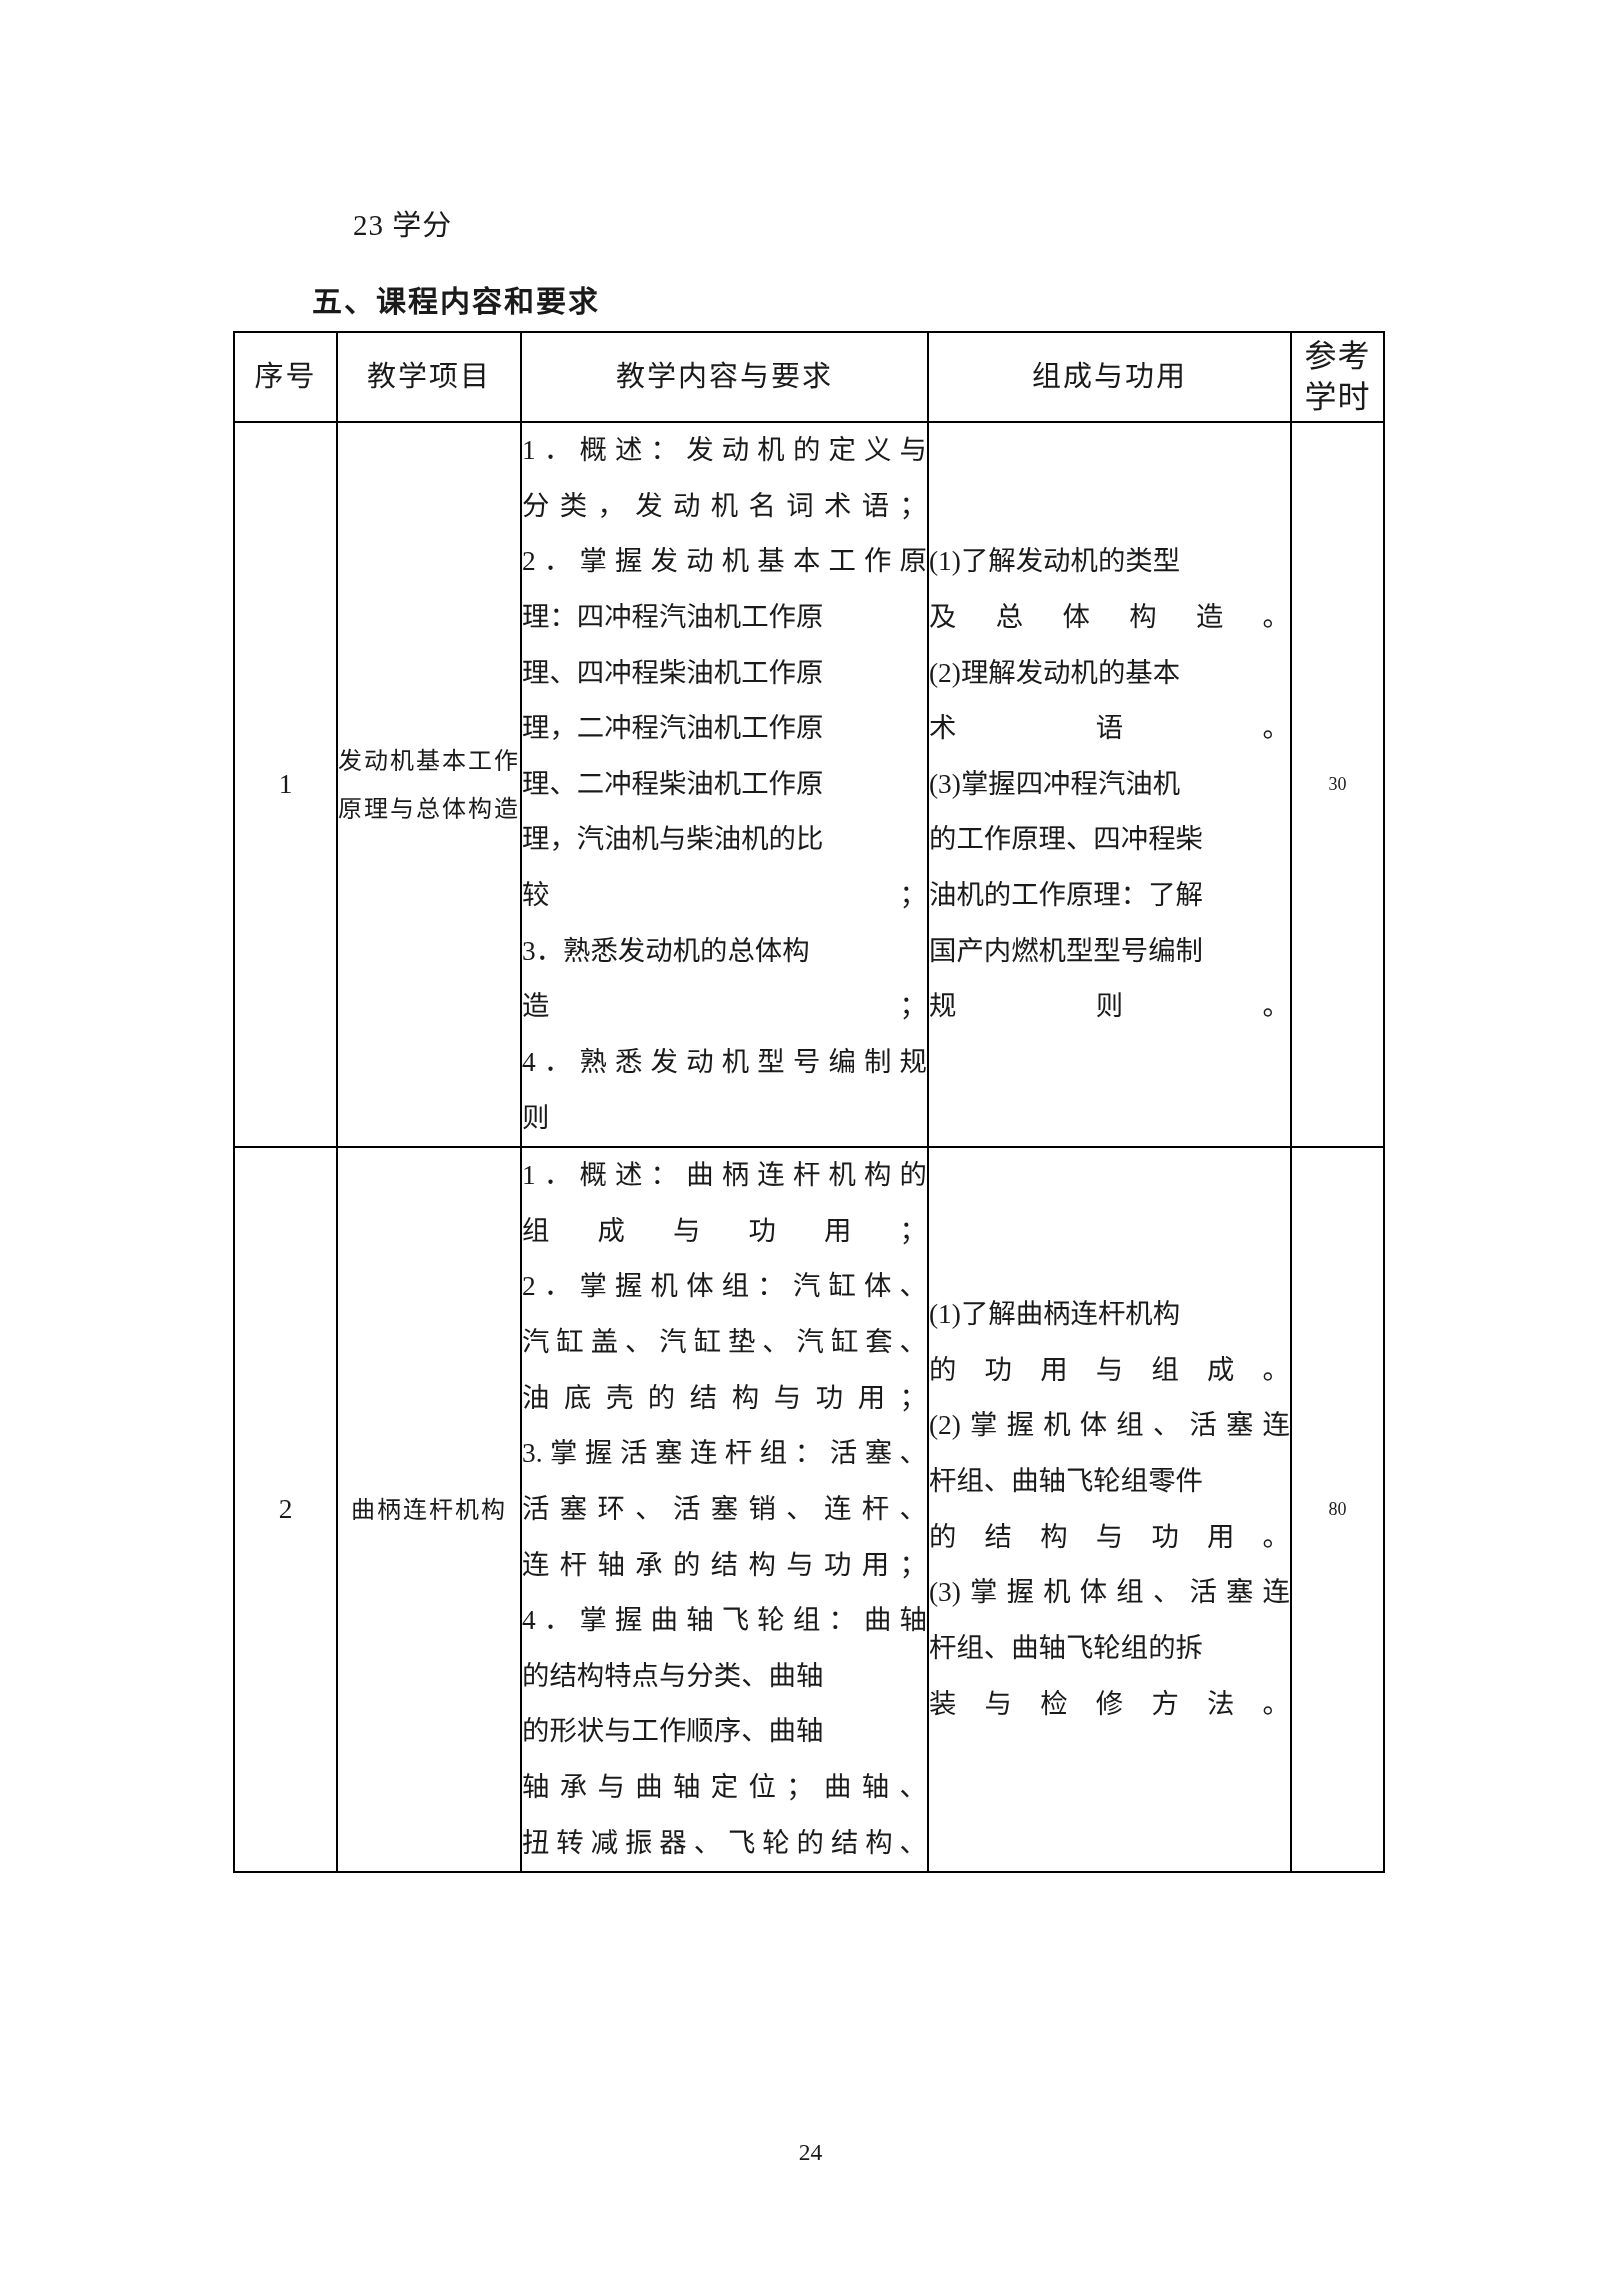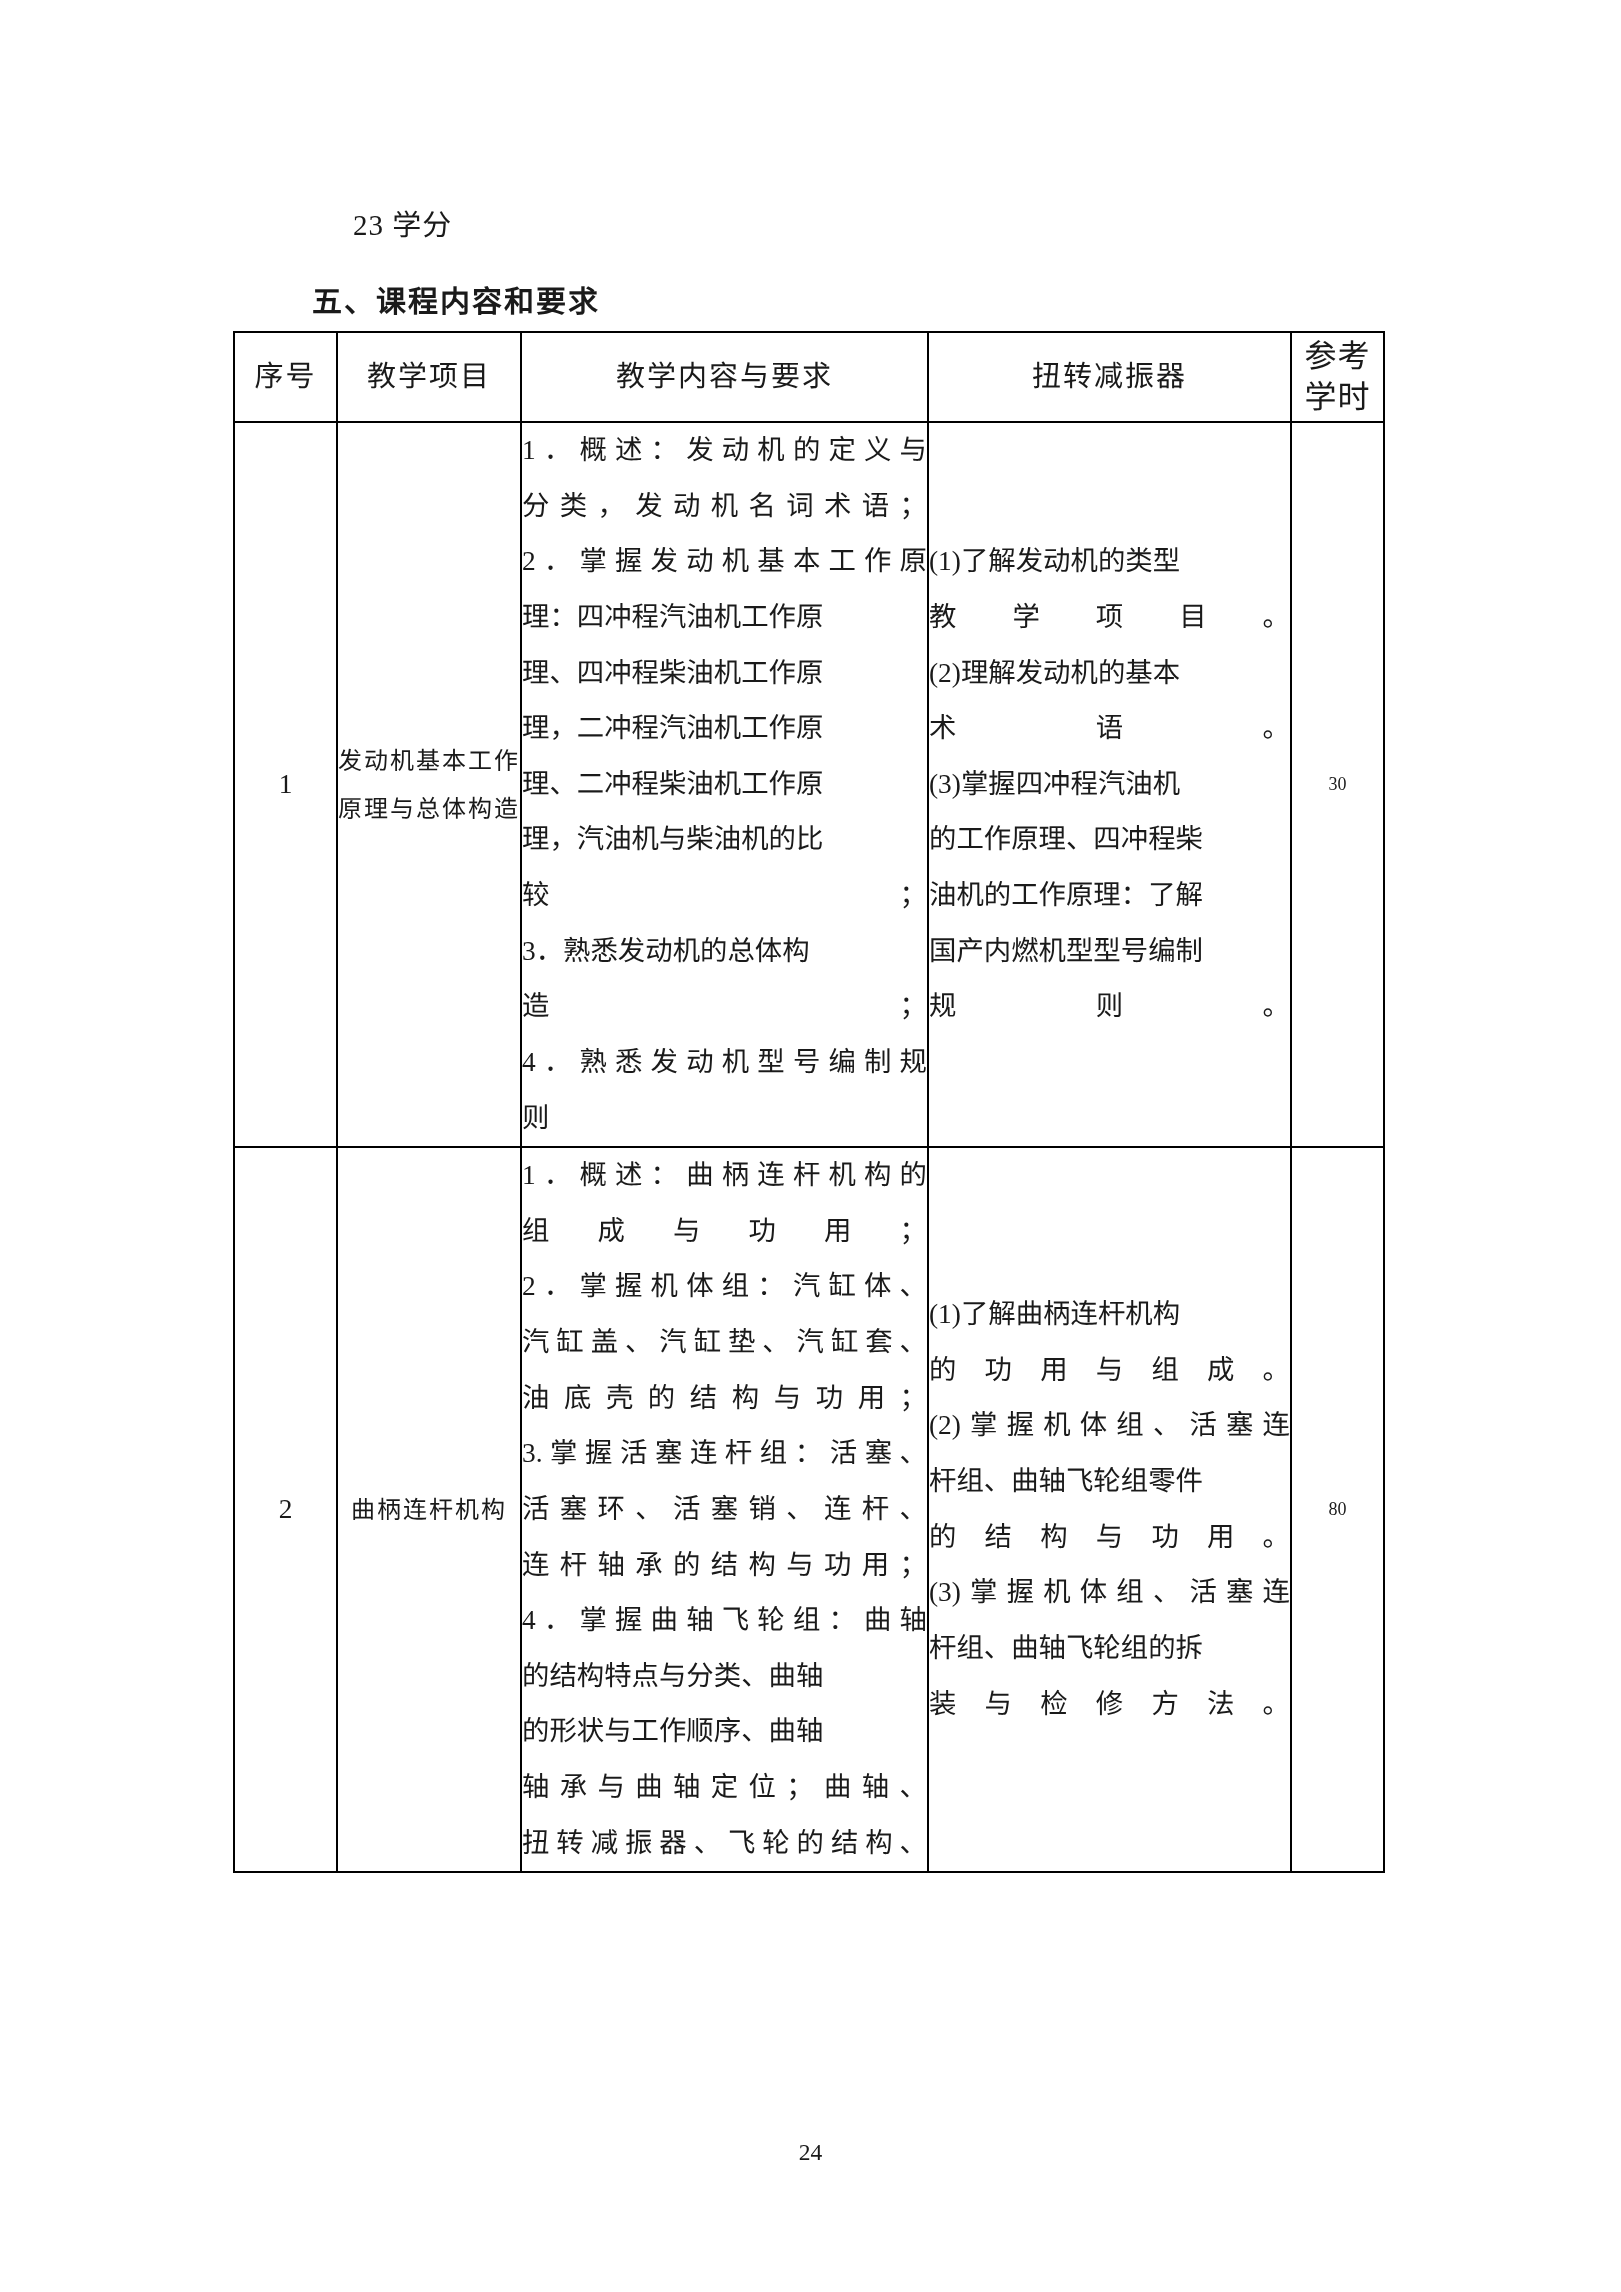--- a/index.html
+++ b/index.html
@@ -146,21 +146,21 @@
           <col class="c-item">
           <col class="c-cont">
           <col class="c-exam">
           <col class="c-hours">
       </colgroup>
       <thead>
         <tr>
           <th>序号</th>
           <th>教学项目</th>
           <th>教学内容与要求</th>
-          <th>扭转减振器</th>
+          <th>组成与功用</th>
           <th class="two-line">
             <span>参考</span>
             <span>学时</span>
           </th>
         </tr>
       </thead>
       <tbody>
 
         <tr>
           <td class="col-no">1</td>
@@ -175,21 +175,21 @@
               <span class="line">理、二冲程柴油机工作原</span>
               <span class="line">理，汽油机与柴油机的比</span>
               <span class="justify-line">较；</span>
               <span class="line">3．熟悉发动机的总体构</span>
               <span class="justify-line">造；</span>
               <span class="justify-line">4．熟悉发动机型号编制规</span>
               <span class="line">则</span>
             </td>
           <td class="col-exam">
               <span class="line">(1)了解发动机的类型</span>
-              <span class="justify-line">教学项目。</span>
+              <span class="justify-line">及总体构造。</span>
               <span class="line">(2)理解发动机的基本</span>
               <span class="justify-line">术语。</span>
               <span class="line">(3)掌握四冲程汽油机</span>
               <span class="line">的工作原理、四冲程柴</span>
               <span class="line">油机的工作原理：了解</span>
               <span class="line">国产内燃机型型号编制</span>
               <span class="justify-line">规则。</span>
             </td>
           <td class="col-hours">30</td>
         </tr>

